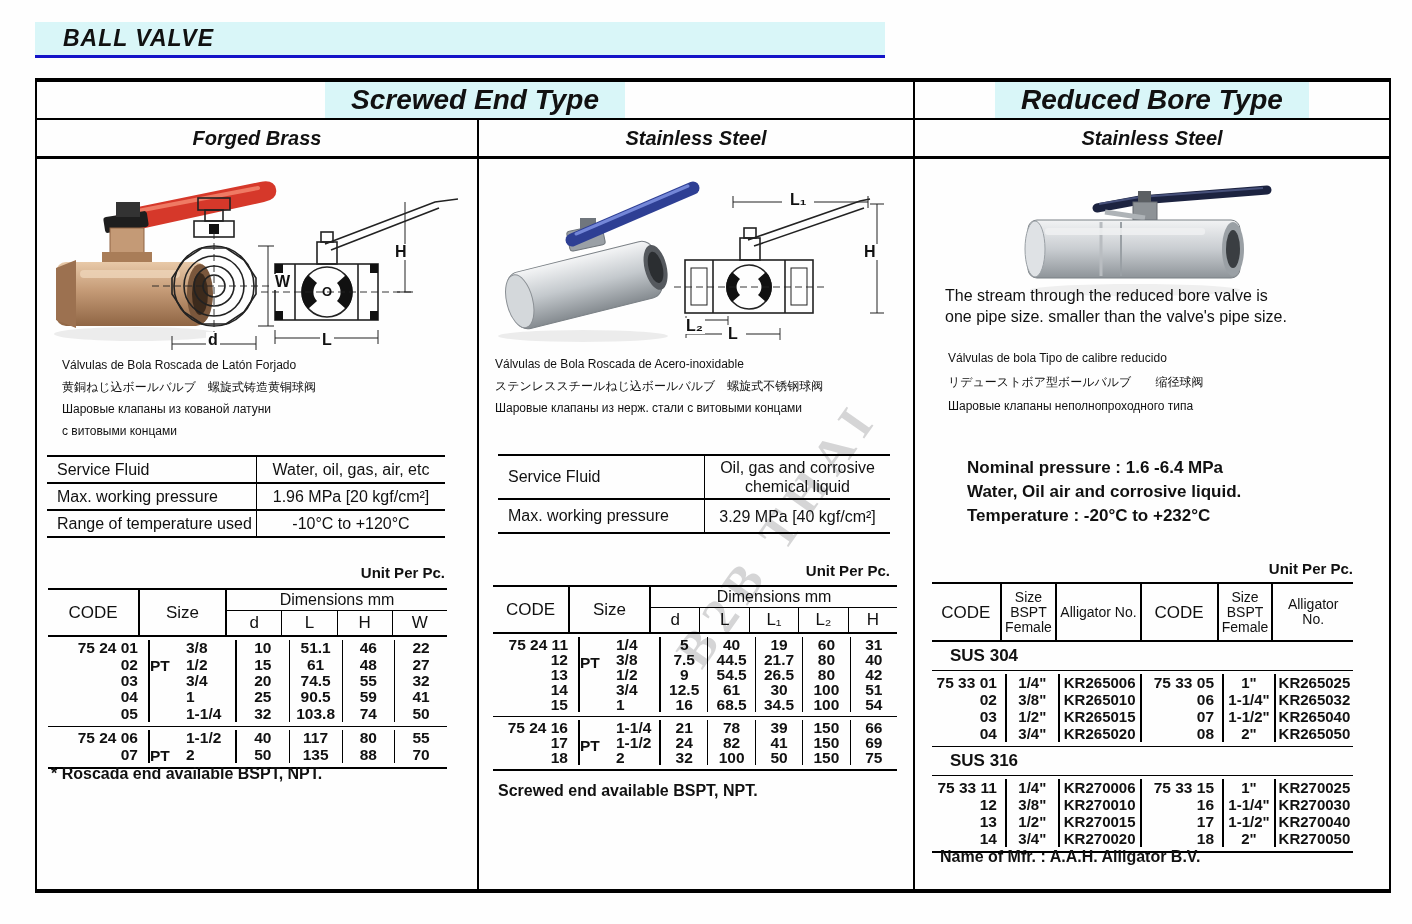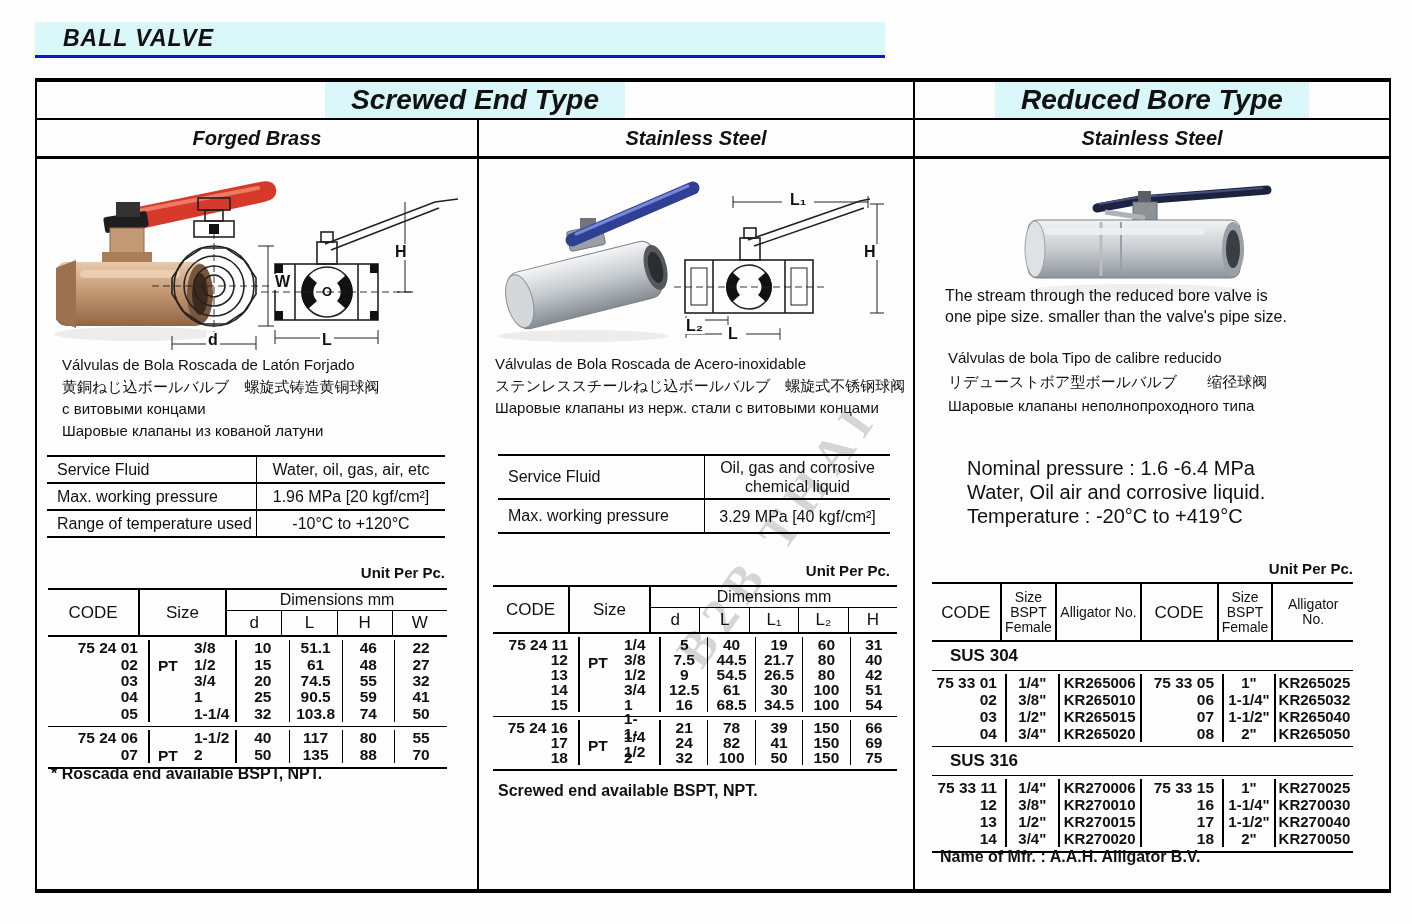--- a/index.html
+++ b/index.html
@@ -13,24 +13,24 @@
   .title-bar{left:35px;top:22px;width:850px;height:33px;background:#d9f6f8;display:flex;align-items:center;}
   .title-bar span{font-size:23px;font-style:italic;font-weight:bold;letter-spacing:1px;padding-left:28px;}
   .title-underline{left:35px;top:55px;width:850px;height:3px;background:#1414c8;}
   
   .outer{left:35px;top:78px;width:1352px;height:807px;border:2px solid #000;border-top:4px solid #000;border-bottom:4px solid #000;position:absolute;}
   .hline{position:absolute;left:0;right:0;background:#000;}
   .vline{position:absolute;width:2px;background:#000;}
   .type-cell{position:absolute;height:36px;font-size:28px;}
   .mat-cell{position:absolute;height:36px;font-size:20px;}
   
-  .desc{position:absolute;font-size:15px;line-height:22px;}
+  .desc{position:absolute;font-size:12px;line-height:22px;}
   .desc div{white-space:nowrap;}
   .intro{position:absolute;font-size:16px;line-height:21px;}
-  .specs-text{position:absolute;font-size:20px;line-height:24px;font-weight:normal;}
+  .specs-text{position:absolute;font-size:17px;line-height:24px;font-weight:bold;}
   .unit{position:absolute;text-align:right;font-size:15px;font-weight:bold;}
   .footnote{position:absolute;font-size:16px;font-weight:bold;}
   .mfr{position:absolute;font-size:16px;font-weight:bold;}
   
   .spec{position:absolute;border-top:2px solid #000;border-bottom:2px solid #000;}
   .spec-row{display:flex;border-bottom:2px solid #000;}
   .spec-row:last-child{border-bottom:none;}
   .spec-label{width:50%;border-right:1.5px solid #000;padding-left:10px;display:flex;align-items:center;font-size:16px;font-weight:500;}
   .spec-value{flex:1;display:flex;align-items:center;justify-content:center;text-align:center;font-size:16px;font-weight:500;padding:2px 4px;line-height:19px;}
   
@@ -41,21 +41,21 @@
   .hcell{display:flex;align-items:center;justify-content:center;font-size:17px;font-weight:500;}
   .dt-dims{flex:1;display:flex;flex-direction:column;}
   .dt-dims-title{height:20px;border-bottom:1.5px solid #000;display:flex;align-items:center;justify-content:center;font-size:16px;font-weight:500;}
   .dt-dims-row{flex:1;display:flex;}
   .dt-dims-row .hcell{flex:1;}
   .dt-group{padding:3px 0 4px;}
   .dt-group-sep{border-top:1.5px solid #000;}
   .dt-row{display:flex;}
   .dcell{font-weight:bold;font-size:15.5px;display:flex;align-items:center;}
   .code-cell{justify-content:flex-end;padding-right:10px;}
-  .size-cell .pt{width:34px;padding-left:8px;font-weight:bold;margin-top:36px;}
+  .size-cell .pt{width:34px;font-weight:bold;margin-top:36px;}
   .size-cell .sv{padding-left:2px;font-weight:bold;}
   .num-cell{flex:1;justify-content:center;}
   
   .rb{position:absolute;border-top:2px solid #000;border-bottom:2px solid #000;}
   .rb-head{display:flex;height:56px;border-bottom:2px solid #000;}
   .rb-h{display:flex;align-items:center;justify-content:center;text-align:center;font-size:14px;line-height:15px;font-weight:500;padding:0 2px;}
   .rb-h.codeh{font-size:17px;}
   .rb-sec{height:28px;border-bottom:1.5px solid #000;display:flex;align-items:center;padding-left:18px;font-size:17px;font-weight:bold;text-align:center;}
   .rb-block{padding:3px 0 4px;}
   .rb-block.mid{border-bottom:1.5px solid #000;}
@@ -170,22 +170,22 @@
       <span class="dlabel" style="left:225px;top:112px;">W</span>
       <span class="dlabel" style="left:158px;top:170px;">d</span>
       <span class="dlabel" style="left:345px;top:82px;">H</span>
       <span class="dlabel" style="left:272px;top:170px;">L</span>
       <span class="dlabel small" style="left:272px;top:122px;background:transparent;">O</span>
     </div>
 
     <div class="desc" style="left:25px;top:272px;">
       <div>Válvulas de Bola Roscada de Latón Forjado</div>
       <div>黄銅ねじ込ボールバルブ　螺旋式铸造黄铜球阀</div>
+      <div>Шаровые клапаны из кованой латуни</div>
       <div>с витовыми концами</div>
-      <div>Шаровые клапаны из кованой латуни</div>
     </div>
 
     <div class="spec" style="left:10px;top:373px;width:398px;">
         <div class="spec-row" style="min-height: 25px;">
           <div class="spec-label">Service Fluid</div>
           <div class="spec-value">Water, oil, gas, air, etc</div>
         </div>
         <div class="spec-row" style="min-height: 25px;">
           <div class="spec-label">Max. working pressure</div>
           <div class="spec-value">1.96 MPa [20 kgf/cm²]</div>
@@ -533,21 +533,21 @@
 
     <div class="desc" style="left:911px;top:264px;line-height:24px;">
       <div>Válvulas de bola   Tipo de calibre reducido</div>
       <div>リデューストボア型ボールバルブ　　缩径球阀</div>
       <div>Шаровые клапаны   неполнопроходного типа</div>
     </div>
 
     <div class="specs-text" style="left:930px;top:374px;">
       <div>Nominal pressure : 1.6 -6.4 MPa</div>
       <div>Water, Oil air and corrosive liquid.</div>
-      <div>Temperature : -20°C to +419°C</div>
+      <div>Temperature : -20°C to +232°C</div>
     </div>
 
     <div class="unit" style="left:895px;top:478px;width:421px;">Unit Per Pc.</div>
 
     <div class="rb" style="left:895px;top:500px;width:421px;">
         <div class="rb-head">
           <div class="rb-h codeh b-r" style="width: 69px;">CODE</div>
           <div class="rb-h b-r" style="width: 54px;">Size BSPT Female</div>
           <div class="rb-h b-r" style="width: 85px;">Alligator No.</div>
           <div class="rb-h codeh b-r" style="width: 77px;">CODE</div>

